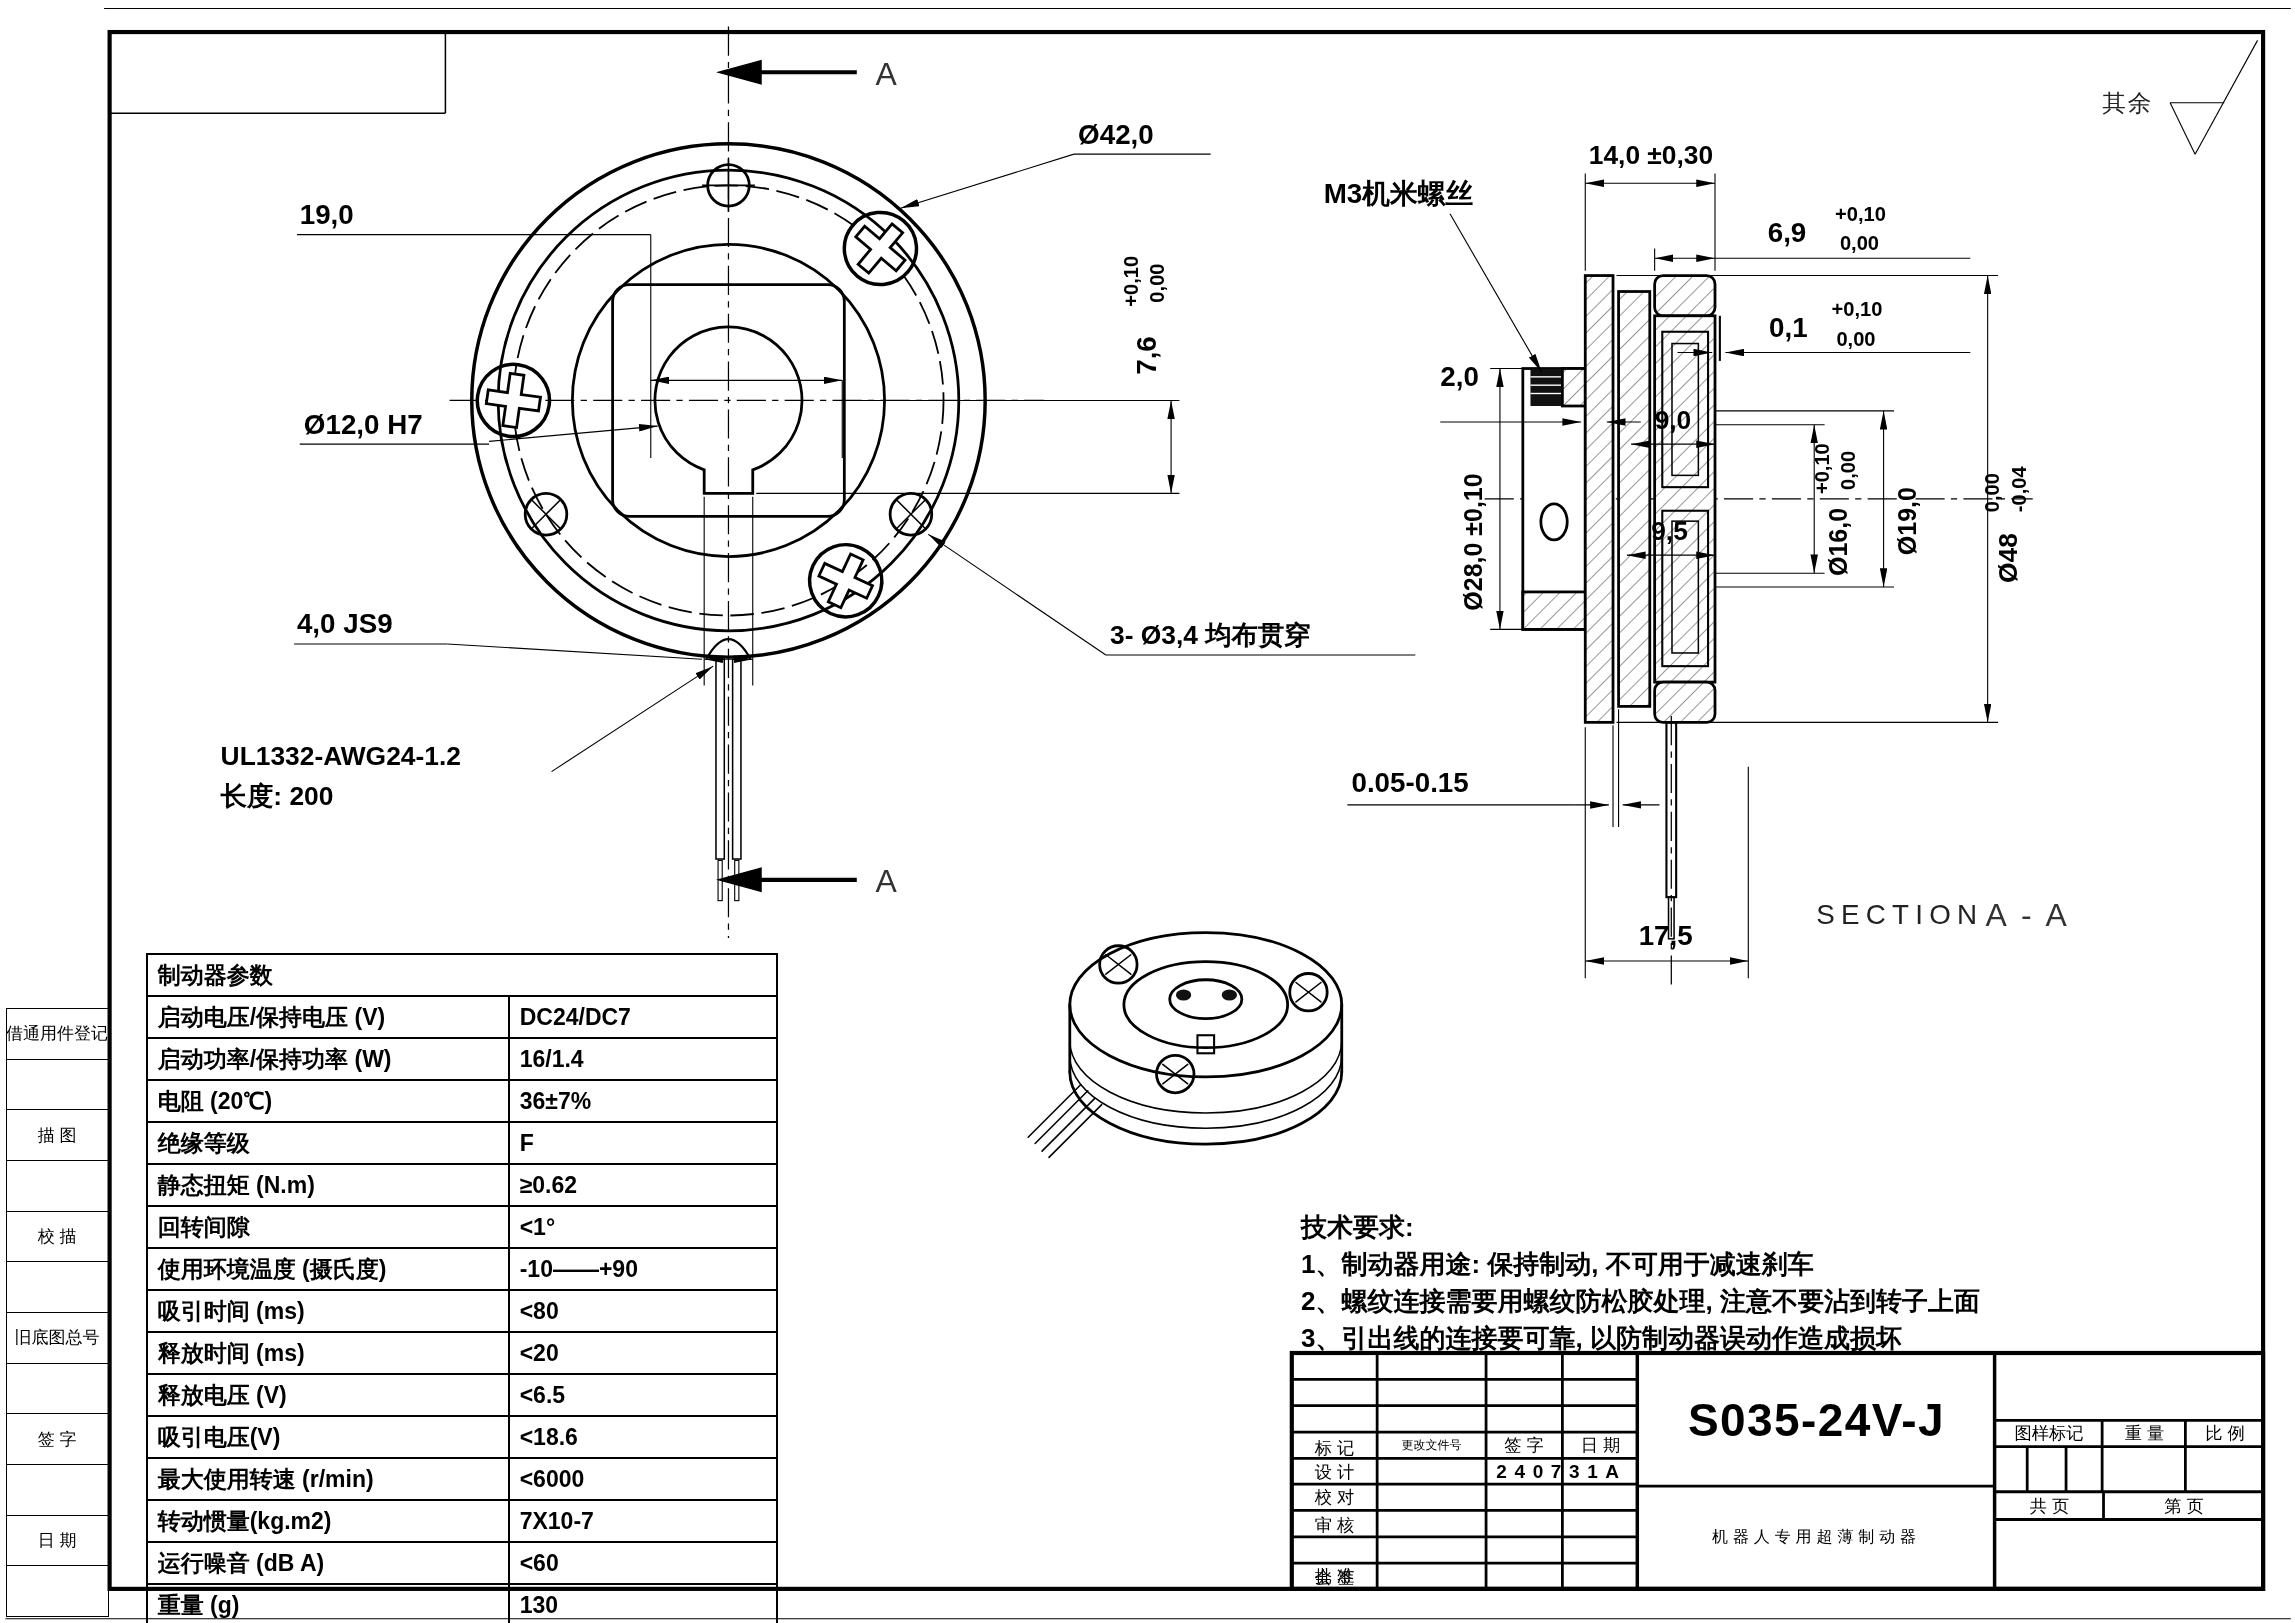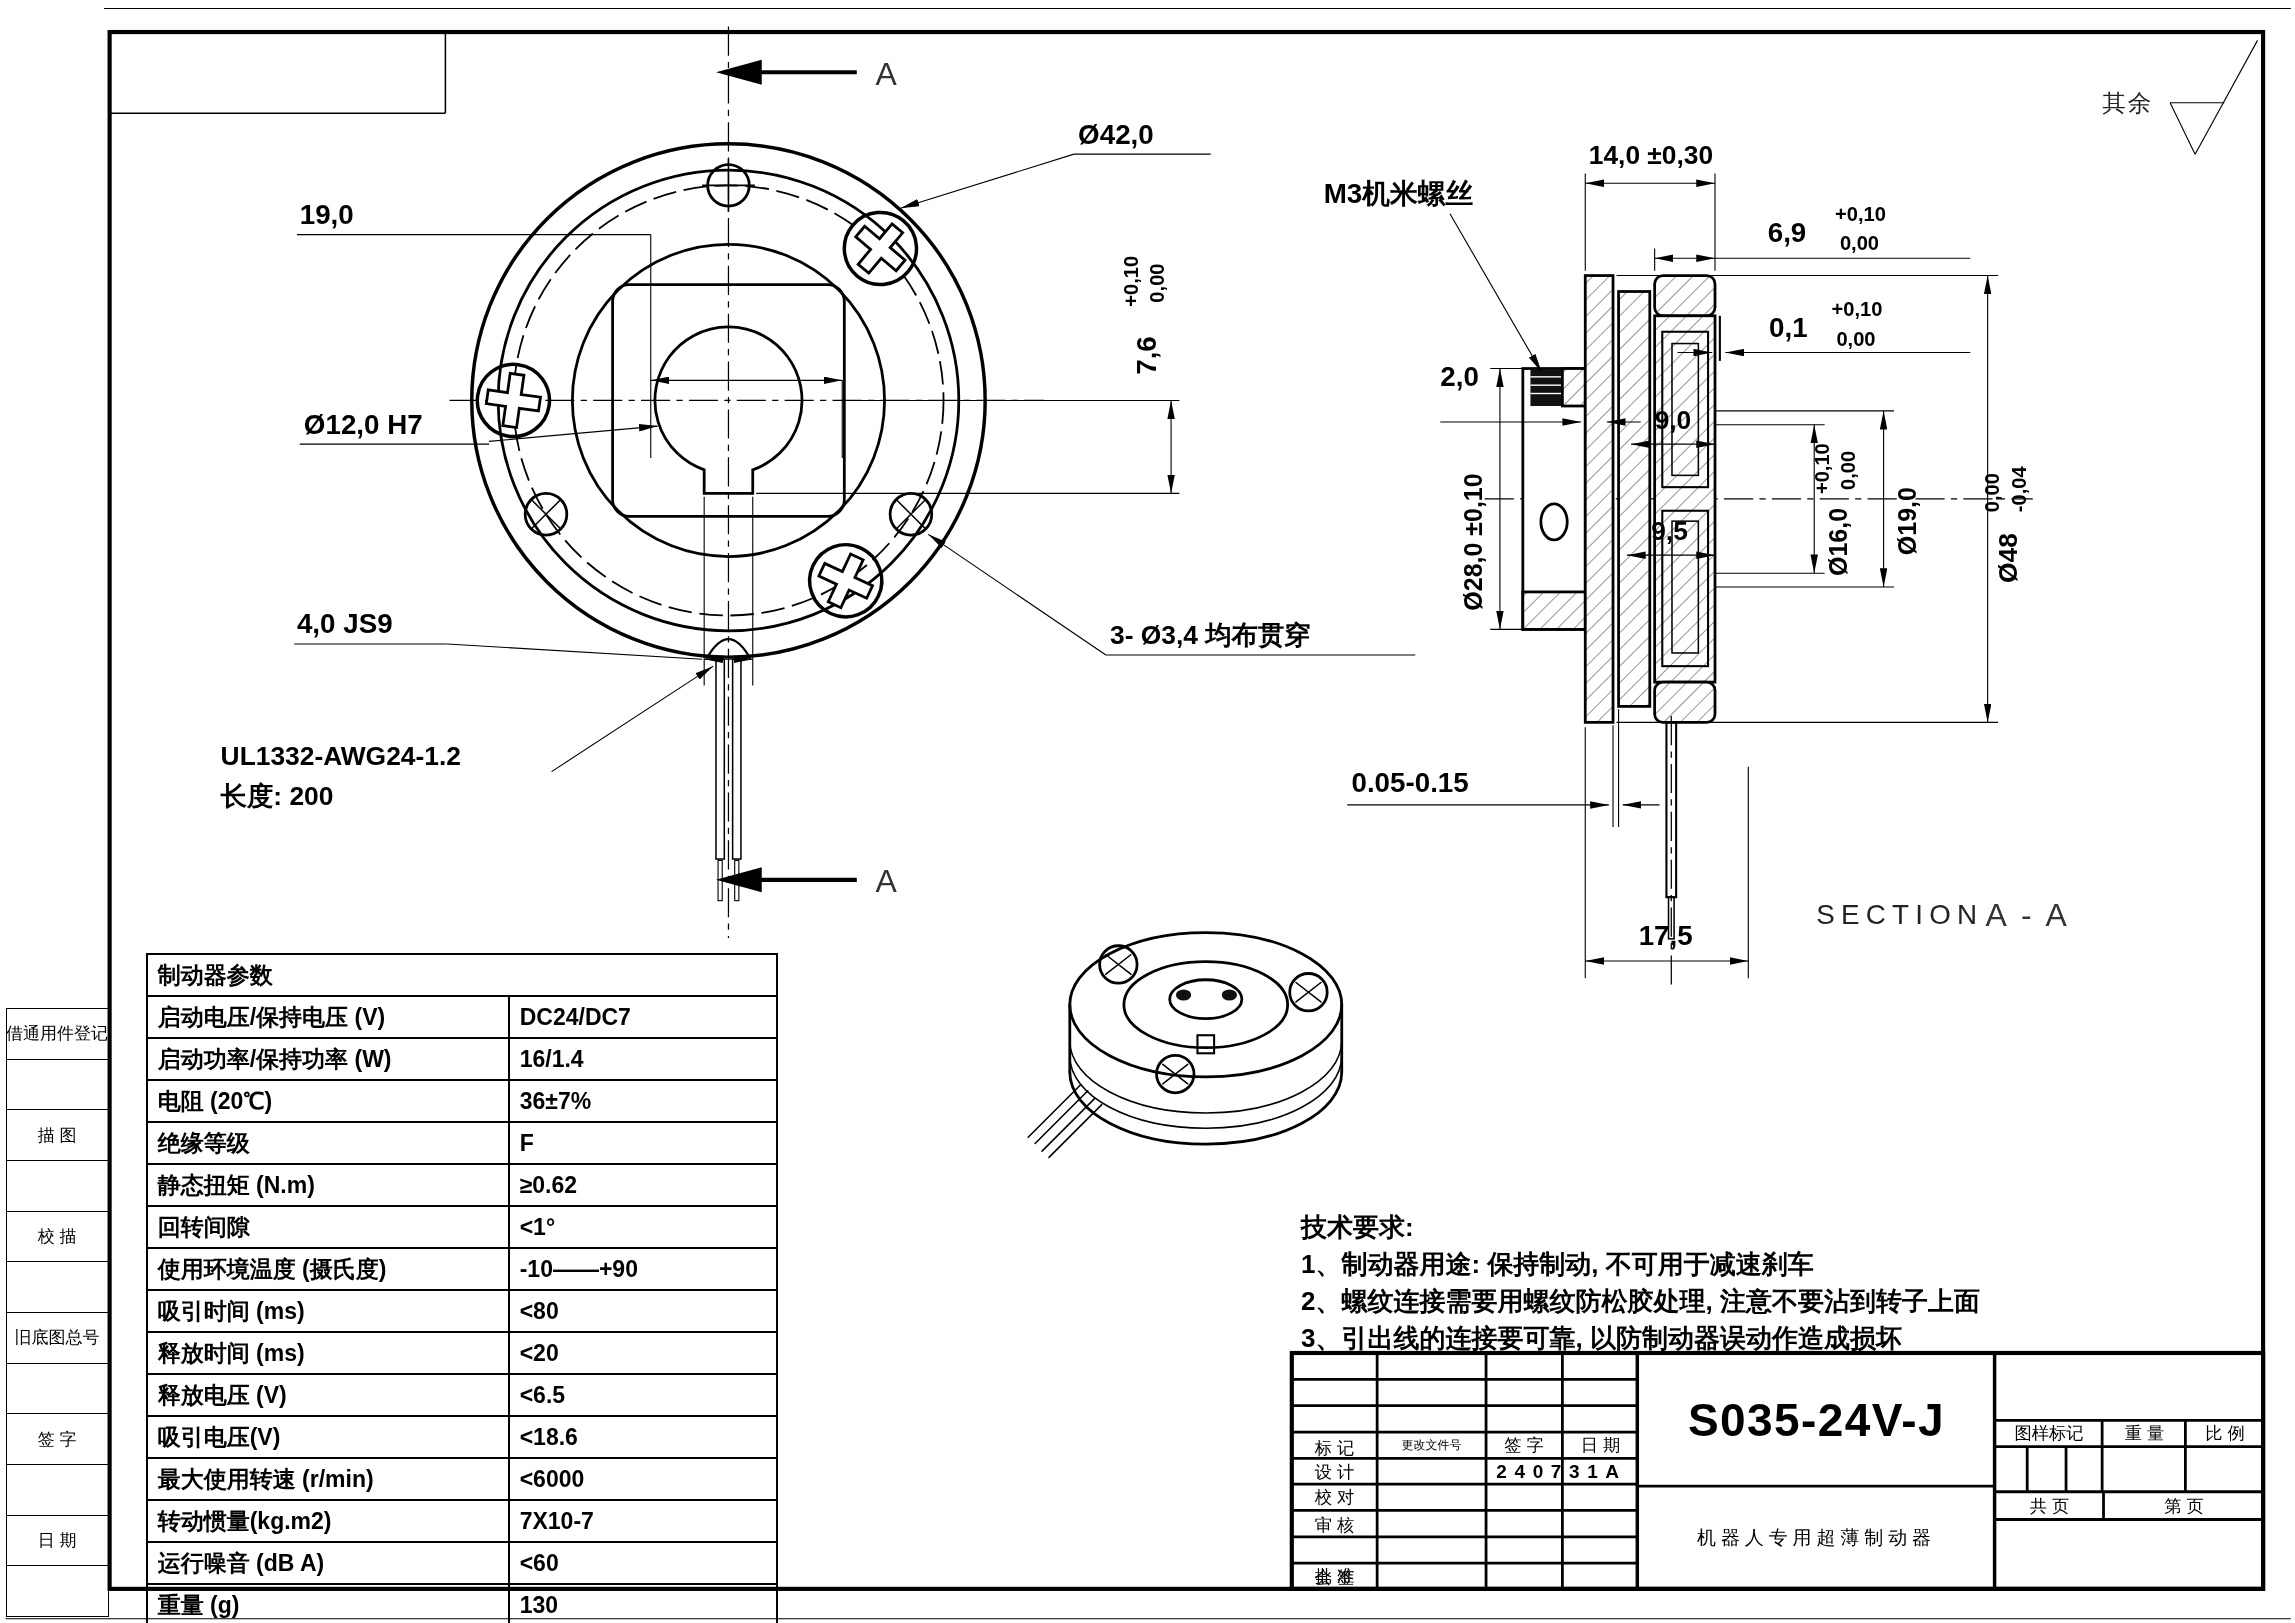--- a/index.html
+++ b/index.html
@@ -32,21 +32,21 @@
   table.params{position:absolute;left:146px;top:953px;width:632px;border-collapse:collapse;
     table-layout:fixed;font-size:23px;font-weight:bold;border:2.8px solid #000}
   table.params td{border:2.1px solid #000;height:40px;padding:0 2.8px 0 9.7px;white-space:nowrap;overflow:hidden}
   .tech{left:1301px;top:1209px;font-size:26px;font-weight:bold;line-height:37px;white-space:nowrap}
   .mcol{left:5.6px;top:1008px;width:103px;height:609px;border:1.4px solid #000;display:flex;flex-direction:column;box-sizing:border-box}
   .mcell{flex:1;border-top:1.4px solid #000;display:flex;align-items:center;justify-content:center;
          font-size:17px;font-weight:400;white-space:nowrap}
   .mcell:first-child{border-top:none}
   .tc{display:flex;align-items:center;justify-content:center;font-size:17.3px;font-weight:400;white-space:nowrap}
   .pn{font-size:46px;font-weight:bold;letter-spacing:1.4px}
-  .prod{font-size:19px;font-weight:400;letter-spacing:4.9px}
+  .prod{font-size:16px;font-weight:400;letter-spacing:4.9px}
   .code{font-size:19px;letter-spacing:7.6px;font-weight:700}
 </style>
 </head>
 <body>
 
 <svg class="layer" width="2295" height="1623" viewBox="0 0 3308 2339">
   <defs>
     <pattern id="h" width="17" height="17" patternUnits="userSpaceOnUse" patternTransform="rotate(45)">
       <rect width="17" height="17" fill="#fff"></rect>
       <line x1="0" y1="0" x2="0" y2="17" stroke="#444" stroke-width="1.6"></line>

